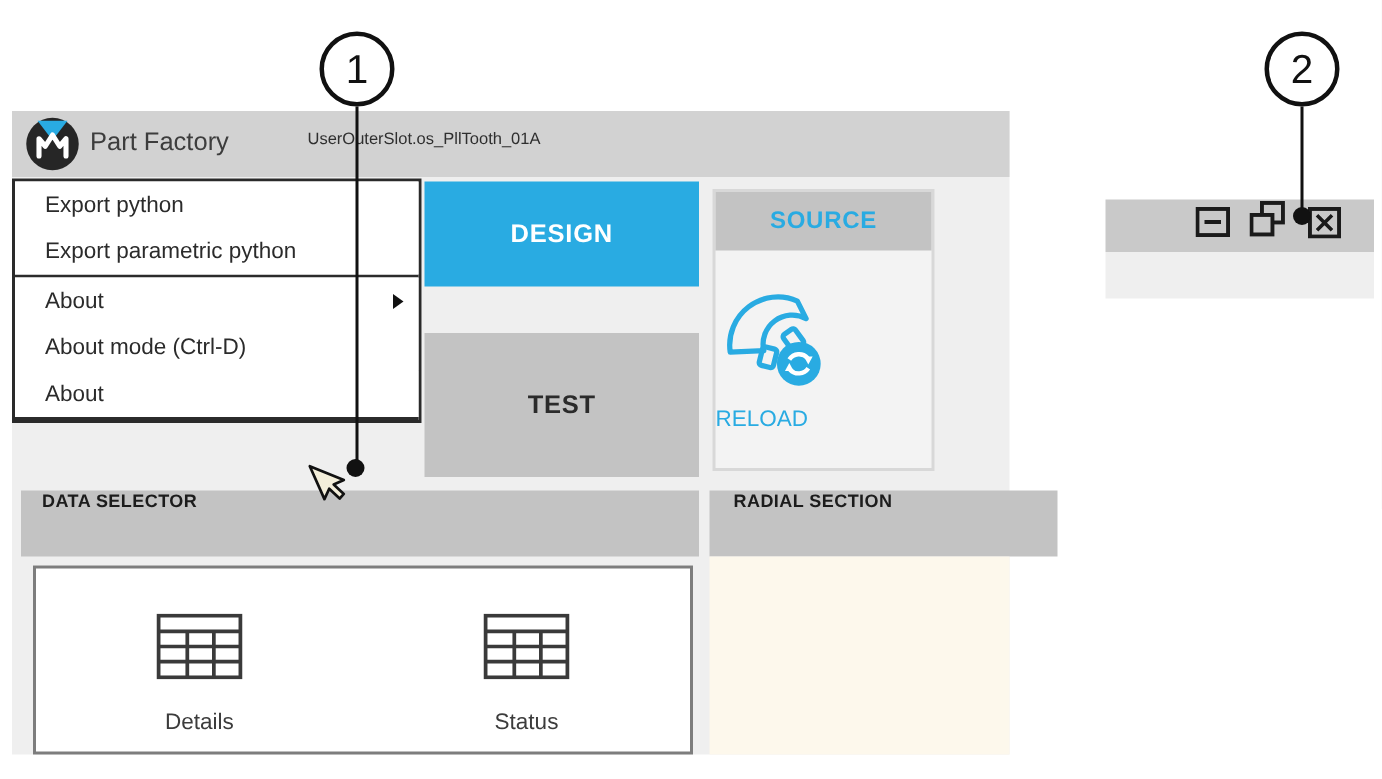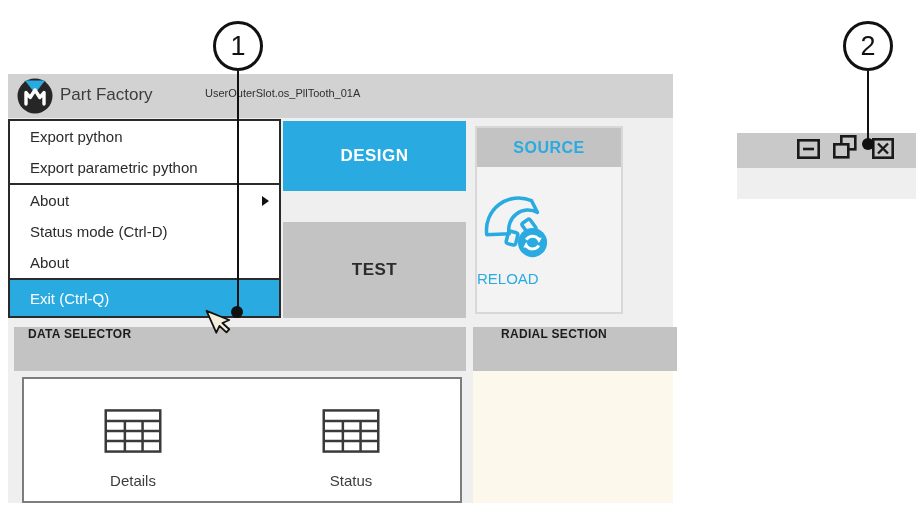--- a/index.html
+++ b/index.html
@@ -40,21 +40,21 @@
     background:#f3f3f3; border:2px solid #d8d8d8; }
   .source-header { height:39px; background:#c3c3c3; display:flex; align-items:center;
     justify-content:center; font-size:16px; font-weight:bold; letter-spacing:.5px; color:#29abe2; }
   .reload-button { height:143px; display:flex; flex-direction:column; align-items:flex-start;
     justify-content:center; cursor:default; }
   .reload-label { margin-top:4px; font-size:15px; color:#29abe2; }
 
   .section-header { position:absolute; height:44px; background:#c3c3c3; display:flex;
     align-items:flex-start; font-size:12px; font-weight:bold; color:#1c1c1c; letter-spacing:.3px; }
   .ds-header { left:6px; top:253px; width:452px; padding-left:14px; }
-  .rs-header { left:465px; top:253px; width:204px; padding-left:28px; }
+  .rs-header { left:465px; top:253px; width:232px; padding-left:16px; }
 
   .ds-panel { position:absolute; left:14px; top:303px; width:440px; height:126px;
     background:#ffffff; border:2px solid #7d7d7d; display:flex; justify-content:space-around;
     align-items:flex-start; padding-top:30px; }
   .ds-item { display:flex; flex-direction:column; align-items:center; }
   .ds-item-label { margin-top:15px; font-size:15px; color:#3c3c3c; }
 
   .rs-body { position:absolute; left:465px; top:297px; width:200px; height:132px; background:#fdf8ec; }
 
   
@@ -103,29 +103,26 @@
       </div>
       <div class="menu-item">
         <span>Export parametric python</span>
       </div>
       <div class="menu-sep"></div>
       <div class="menu-item">
         <span>About</span>
         <span class="submenu-arrow"></span>
       </div>
       <div class="menu-item">
-        <span>Status mode (Ctrl-D)</span>
+        <span>About mode (Ctrl-D)</span>
       </div>
       <div class="menu-item">
         <span>About</span>
       </div>
       <div class="menu-sep"></div>
-      <div class="menu-item highlight">
-        <span>Exit (Ctrl-Q)</span>
-      </div>
     </div>
 
     <div class="tab tab-design">
       <span>DESIGN</span>
     </div>
     <div class="tab tab-test">
       <span>TEST</span>
     </div>
 
     <div class="source-panel">

